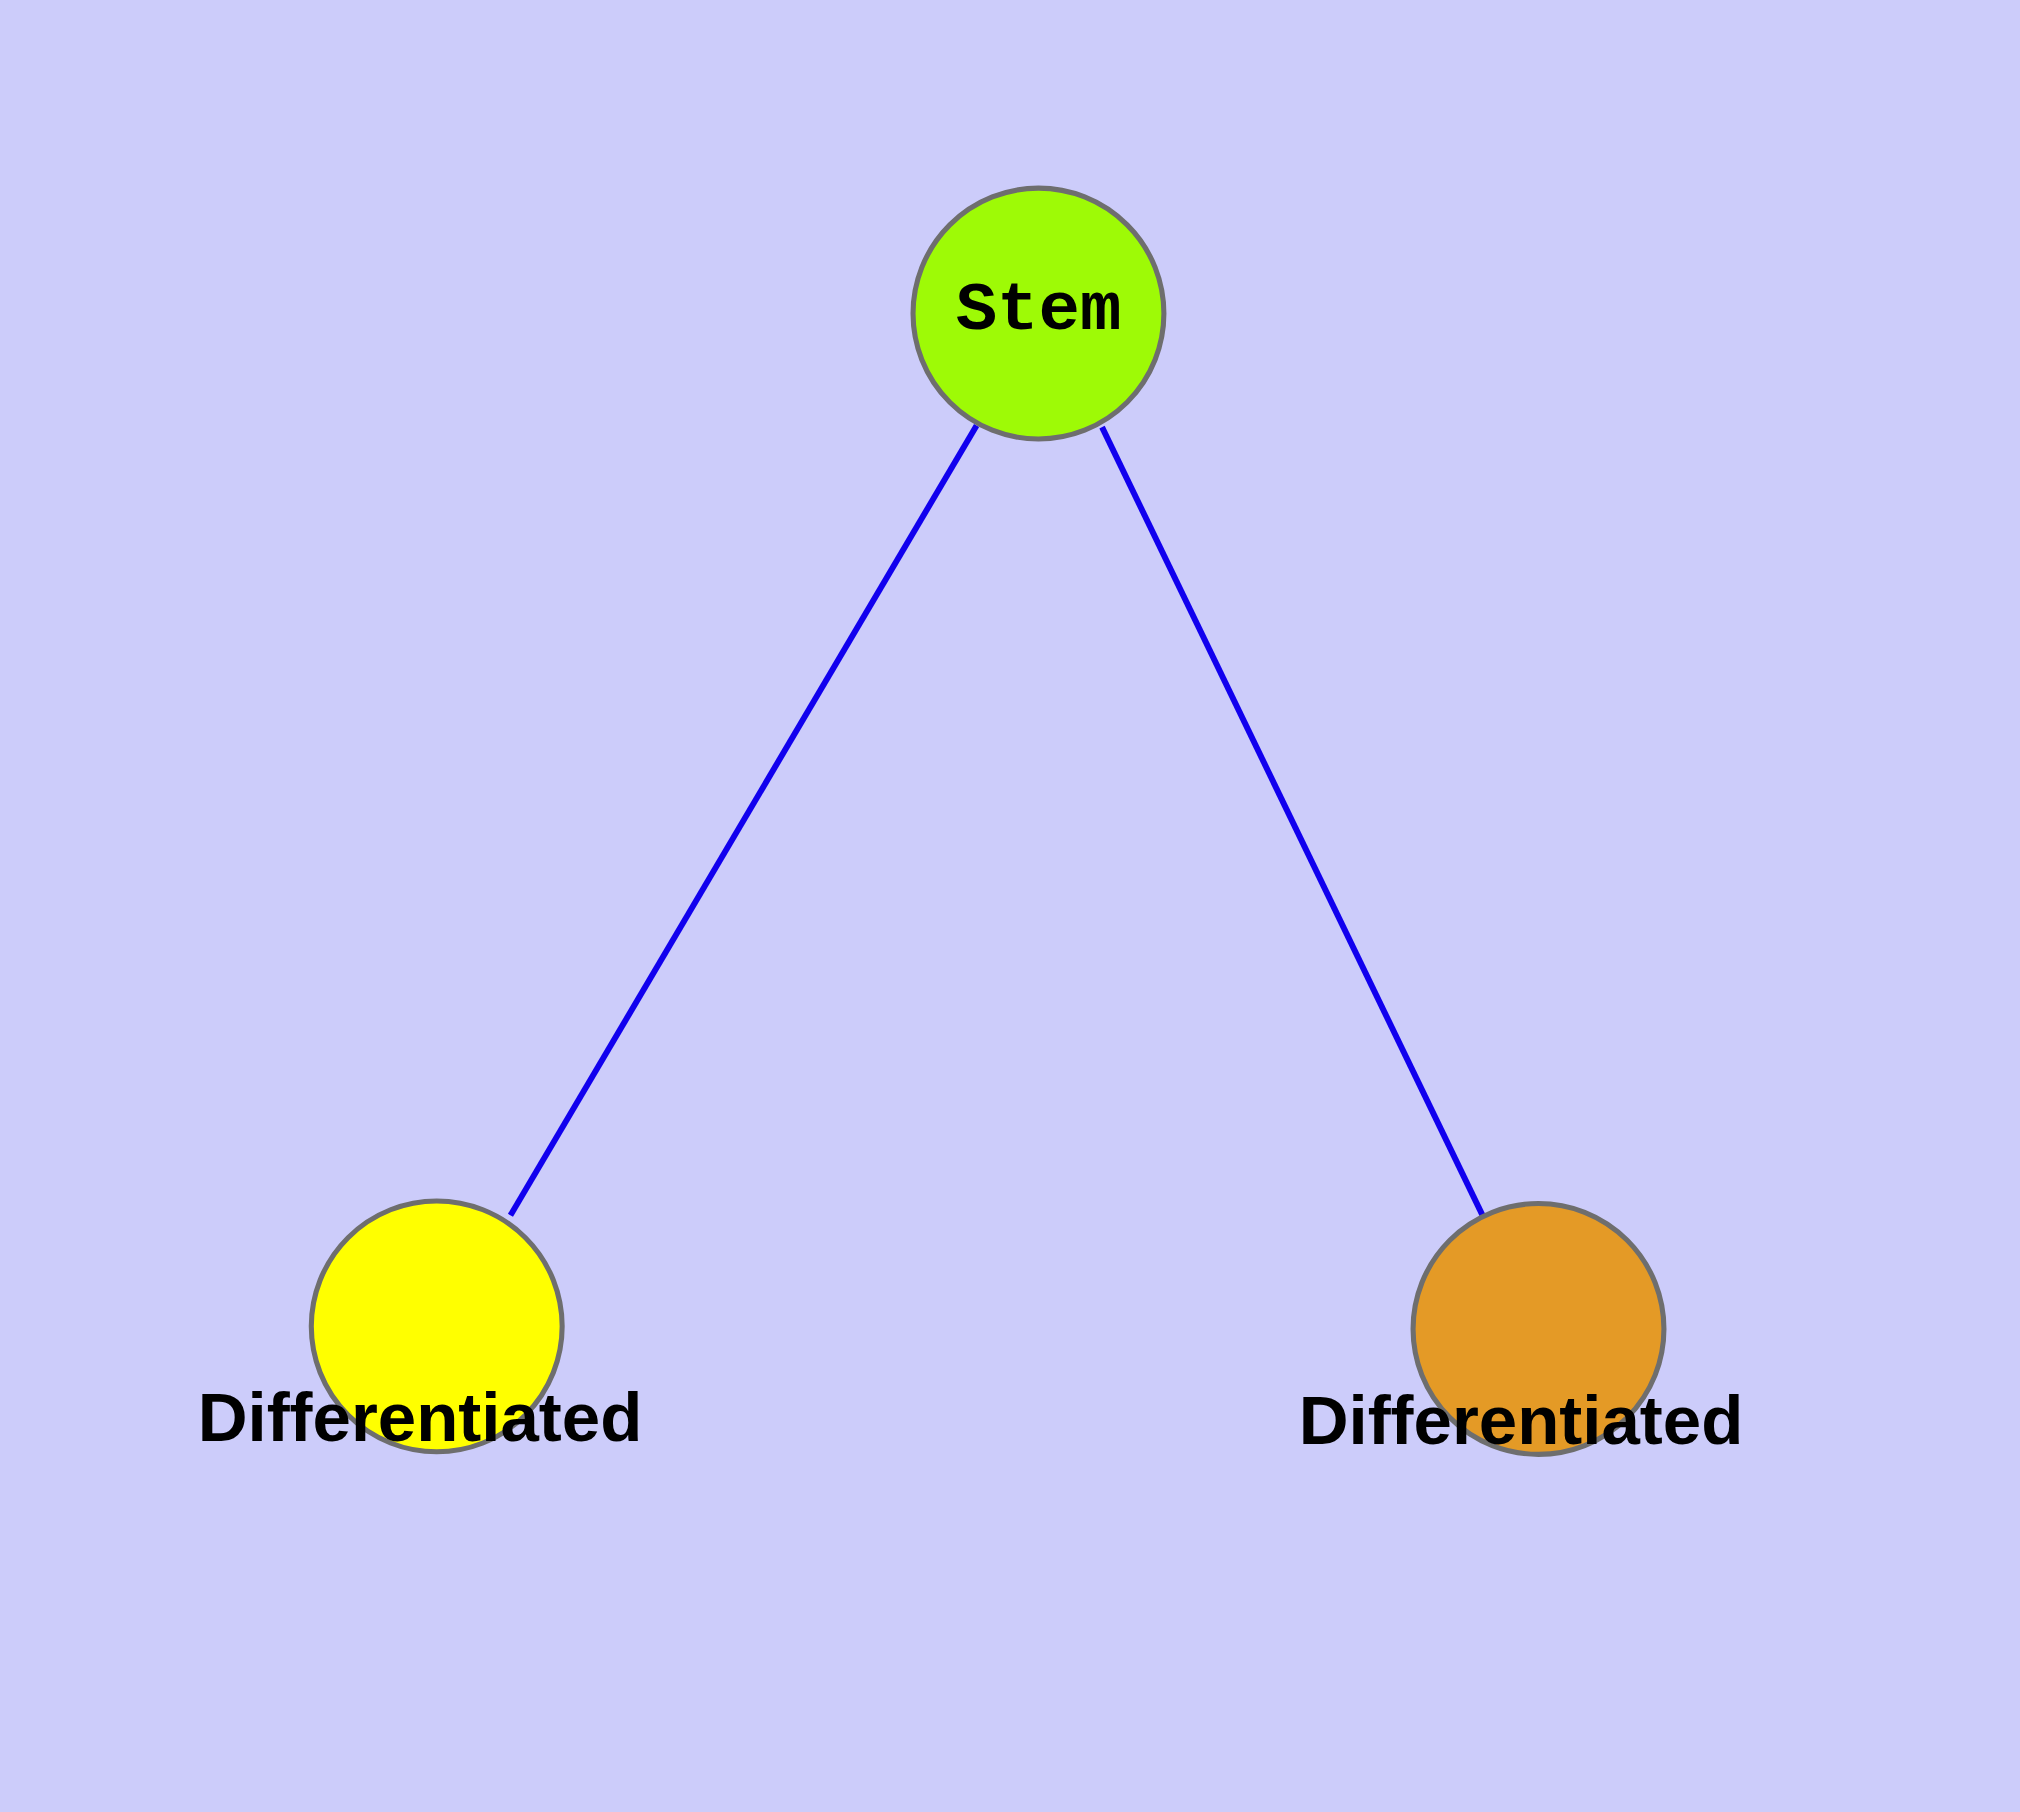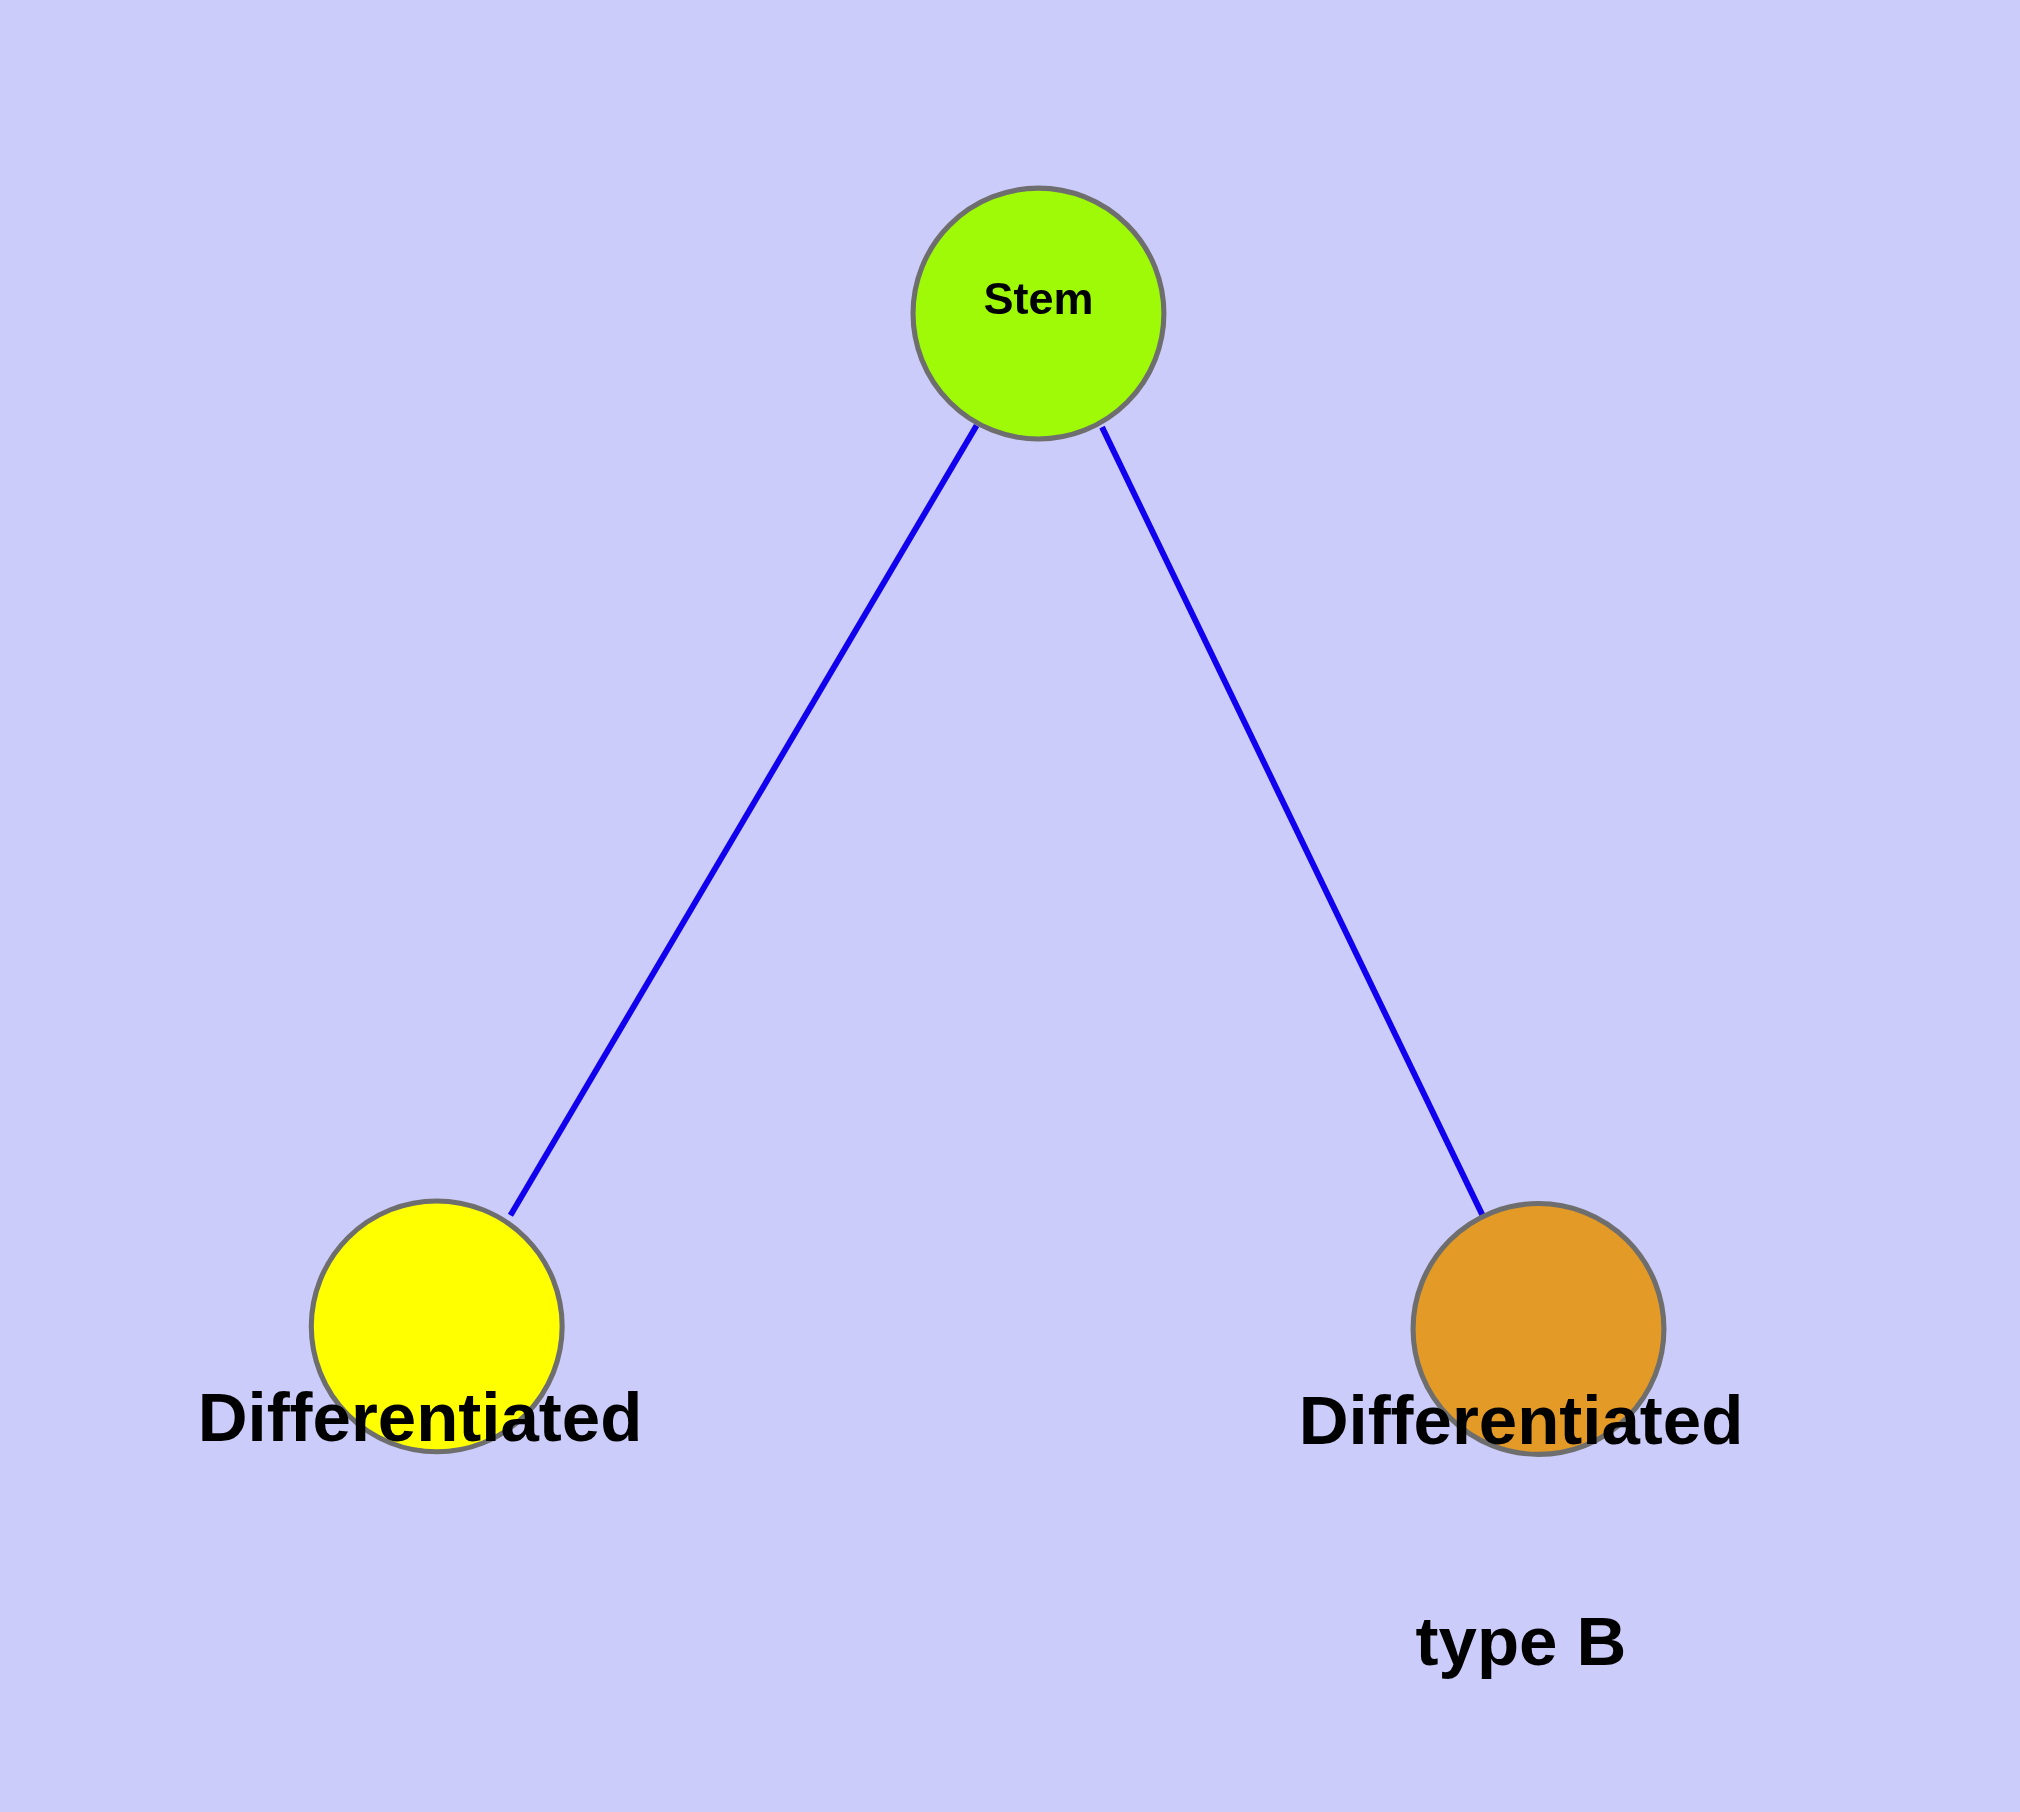--- a/index.html
+++ b/index.html
@@ -27,24 +27,25 @@
     text-align: center;
     font-family: "Liberation Sans", sans-serif;
     font-weight: bold;
     color: #000000;
     line-height: 1.07;
     white-space: pre;
     pointer-events: none;
     user-select: none;
   }
   #label-stem {
-    font-size: 45px;
+    font-size: 69px;
     left: 784px;
     top: 275px;
     width: 509px;
+    font-family: Liberation Mono, monospace;
   }
   #label-diff-a {
     font-size: 69px;
     left: 30px;
     top: 1233px;
     width: 780px;
   }
   #label-diff-b {
     font-size: 69px;
     left: 1131px;
@@ -71,17 +72,16 @@
   </svg>
 
   <div class="node-label" id="label-stem">Stem</div>
 
   <div class="node-label" id="label-diff-a">
     <div>Differentiated</div>
   </div>
 
   <div class="node-label" id="label-diff-b">
     <div>Differentiated</div>
-    <div>type B</div>
   </div>
 
 </div>
 
 
 </body></html>

